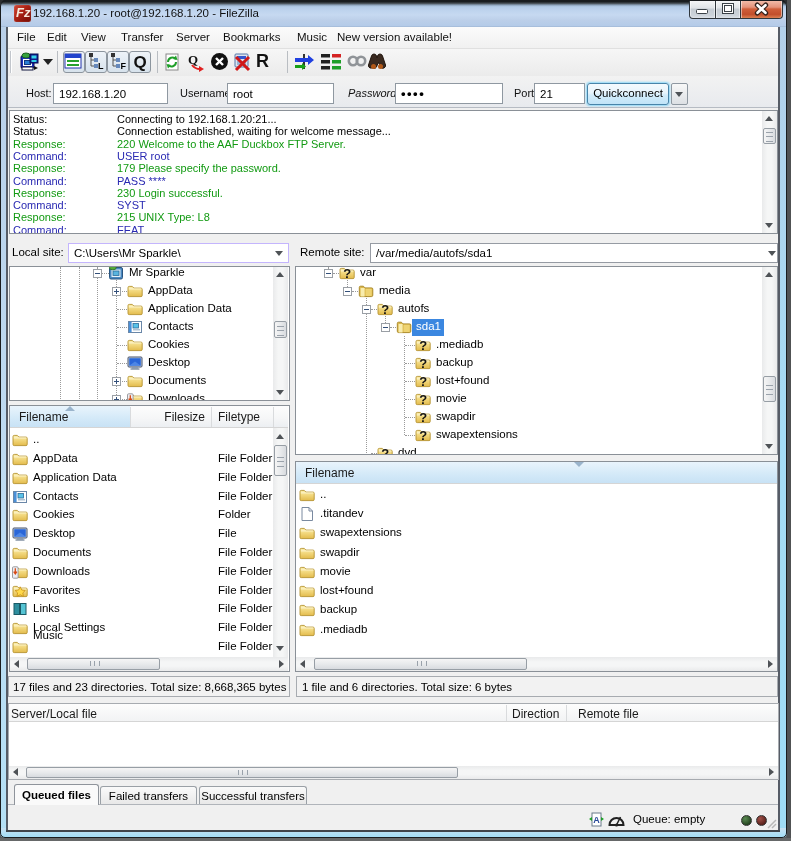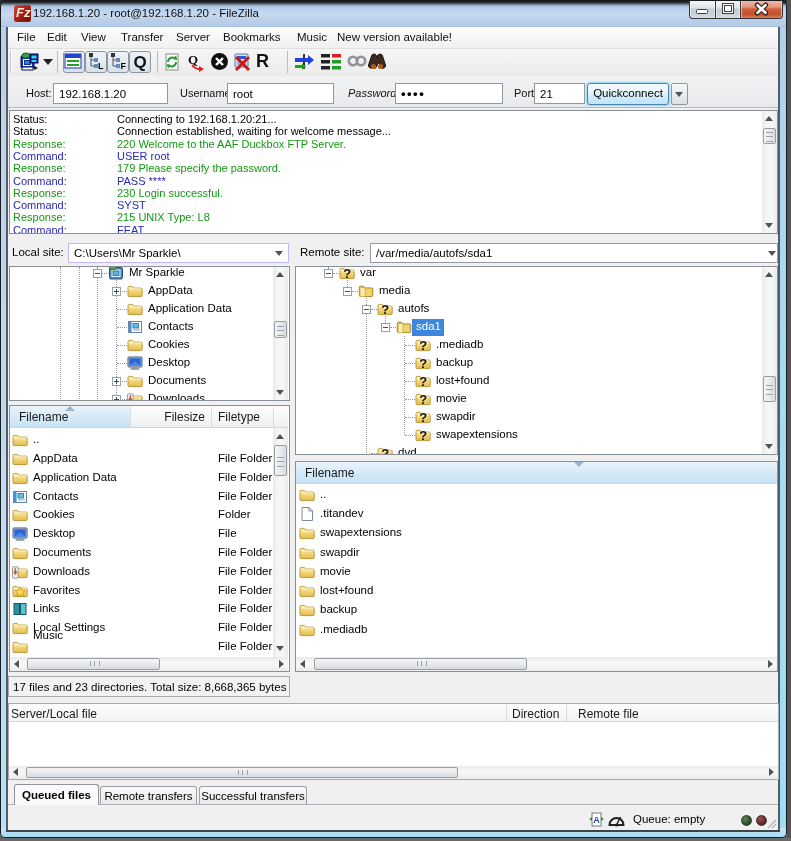--- a/index.html
+++ b/index.html
@@ -581,39 +581,42 @@
 <div class="sbtrackh" style="left:296px;top:657px;width:481px;height:14px;"></div>
 <div class="arr arrlf" style="left:300px;top:660px;"></div>
 <div class="sbthumbh" style="left:314px;top:658px;width:213px;height:12px;"></div>
 <div class="arr arrrt" style="left:768px;top:660px;"></div>
 </div>
     </div>
 
 <div class="sfield" style="left:8px;top:676px;width:282px;height:21px;">
       <span style="position:absolute;left:4px;top:4px;">17 files and 23 directories. Total size: 8,668,365 bytes</span>
     </div>
+<div class="sfield" style="left:296px;top:676px;width:482px;height:21px;">
+      <span style="position:absolute;left:5px;top:4px;">1 file and 6 directories. Total size: 6 bytes</span>
+    </div>
 
 <div class="abs" id="queue" style="left:8px;top:703px;width:771px;height:77px;background:#fff;border:1px solid #a7abb0;overflow:hidden;box-sizing:border-box;">
       <div class="in" style="left:-9px;top:-704px;">
 <div class="hdr" style="left:9px;top:704px;width:769px;height:18px;background:linear-gradient(#fdfdfd,#f2f3f4);"></div>
 <span class="hdrtxt" style="left:11px;top:707px;">Server/Local file</span>
 <span class="hdrtxt" style="left:512px;top:707px;">Direction</span>
 <span class="hdrtxt" style="left:572px;top:707px;padding-left:6px;">Remote file</span>
 <div class="hdiv" style="left:506px;top:705px;height:16px;"></div>
 <div class="hdiv" style="left:566px;top:705px;height:16px;"></div>
 <div class="sbtrackh" style="left:9px;top:766px;width:769px;height:13px;"></div>
 <div class="arr arrlf" style="left:13px;top:768px;"></div>
 <div class="sbthumbh" style="left:26px;top:767px;width:432px;height:11px;"></div>
 <div class="arr arrrt" style="left:769px;top:768px;"></div>
 </div>
     </div>
 
 <div class="abs" id="tabline" style="left:8px;top:804px;width:770px;height:1px;background:#b0b4ba;"></div>
 <div class="tab" style="left:14px;top:784px;width:85px;height:21px;background:#fafafa;border:1px solid #8f949b;border-bottom:none;border-radius:3px 3px 0 0;font-weight:bold;text-align:center;line-height:20px;">Queued files</div>
-<div class="tab" style="left:100px;top:786px;width:97px;height:18px;background:linear-gradient(#fafafa,#e8e8e8);border:1px solid #9aa0a6;border-bottom:none;border-radius:3px 3px 0 0;text-align:center;line-height:18px;">Remote transfers</div>
+<div class="tab" style="left:100px;top:786px;width:97px;height:18px;background:linear-gradient(#fafafa,#e8e8e8);border:1px solid #9aa0a6;border-bottom:none;border-radius:3px 3px 0 0;text-align:center;line-height:18px;">Failed transfers</div>
 <div class="tab" style="left:199px;top:786px;width:108px;height:18px;background:linear-gradient(#fafafa,#e8e8e8);border:1px solid #9aa0a6;border-bottom:none;border-radius:3px 3px 0 0;text-align:center;line-height:18px;">Successful transfers</div>
 
 <div class="abs" id="sbar" style="left:8px;top:805px;width:770px;height:25px;background:#f0f0f0;"></div>
 <svg class="abs" style="left:588px;top:811px;" width="17" height="17">
  <rect x="4" y="2" width="9" height="13" fill="#fff" stroke="#6a7a8a"></rect>
  <text x="8.5" y="12" text-anchor="middle" font-size="9" font-weight="bold" fill="#2a4a9a" font-family="Liberation Sans">A</text>
  <path d="M1 8 l3-2 v4z" fill="#1e9e28"></path>
  <path d="M16 8 l-3-2 v4z" fill="#1e9e28"></path>
 </svg>
 <svg class="abs" style="left:608px;top:812px;" width="17" height="15">

